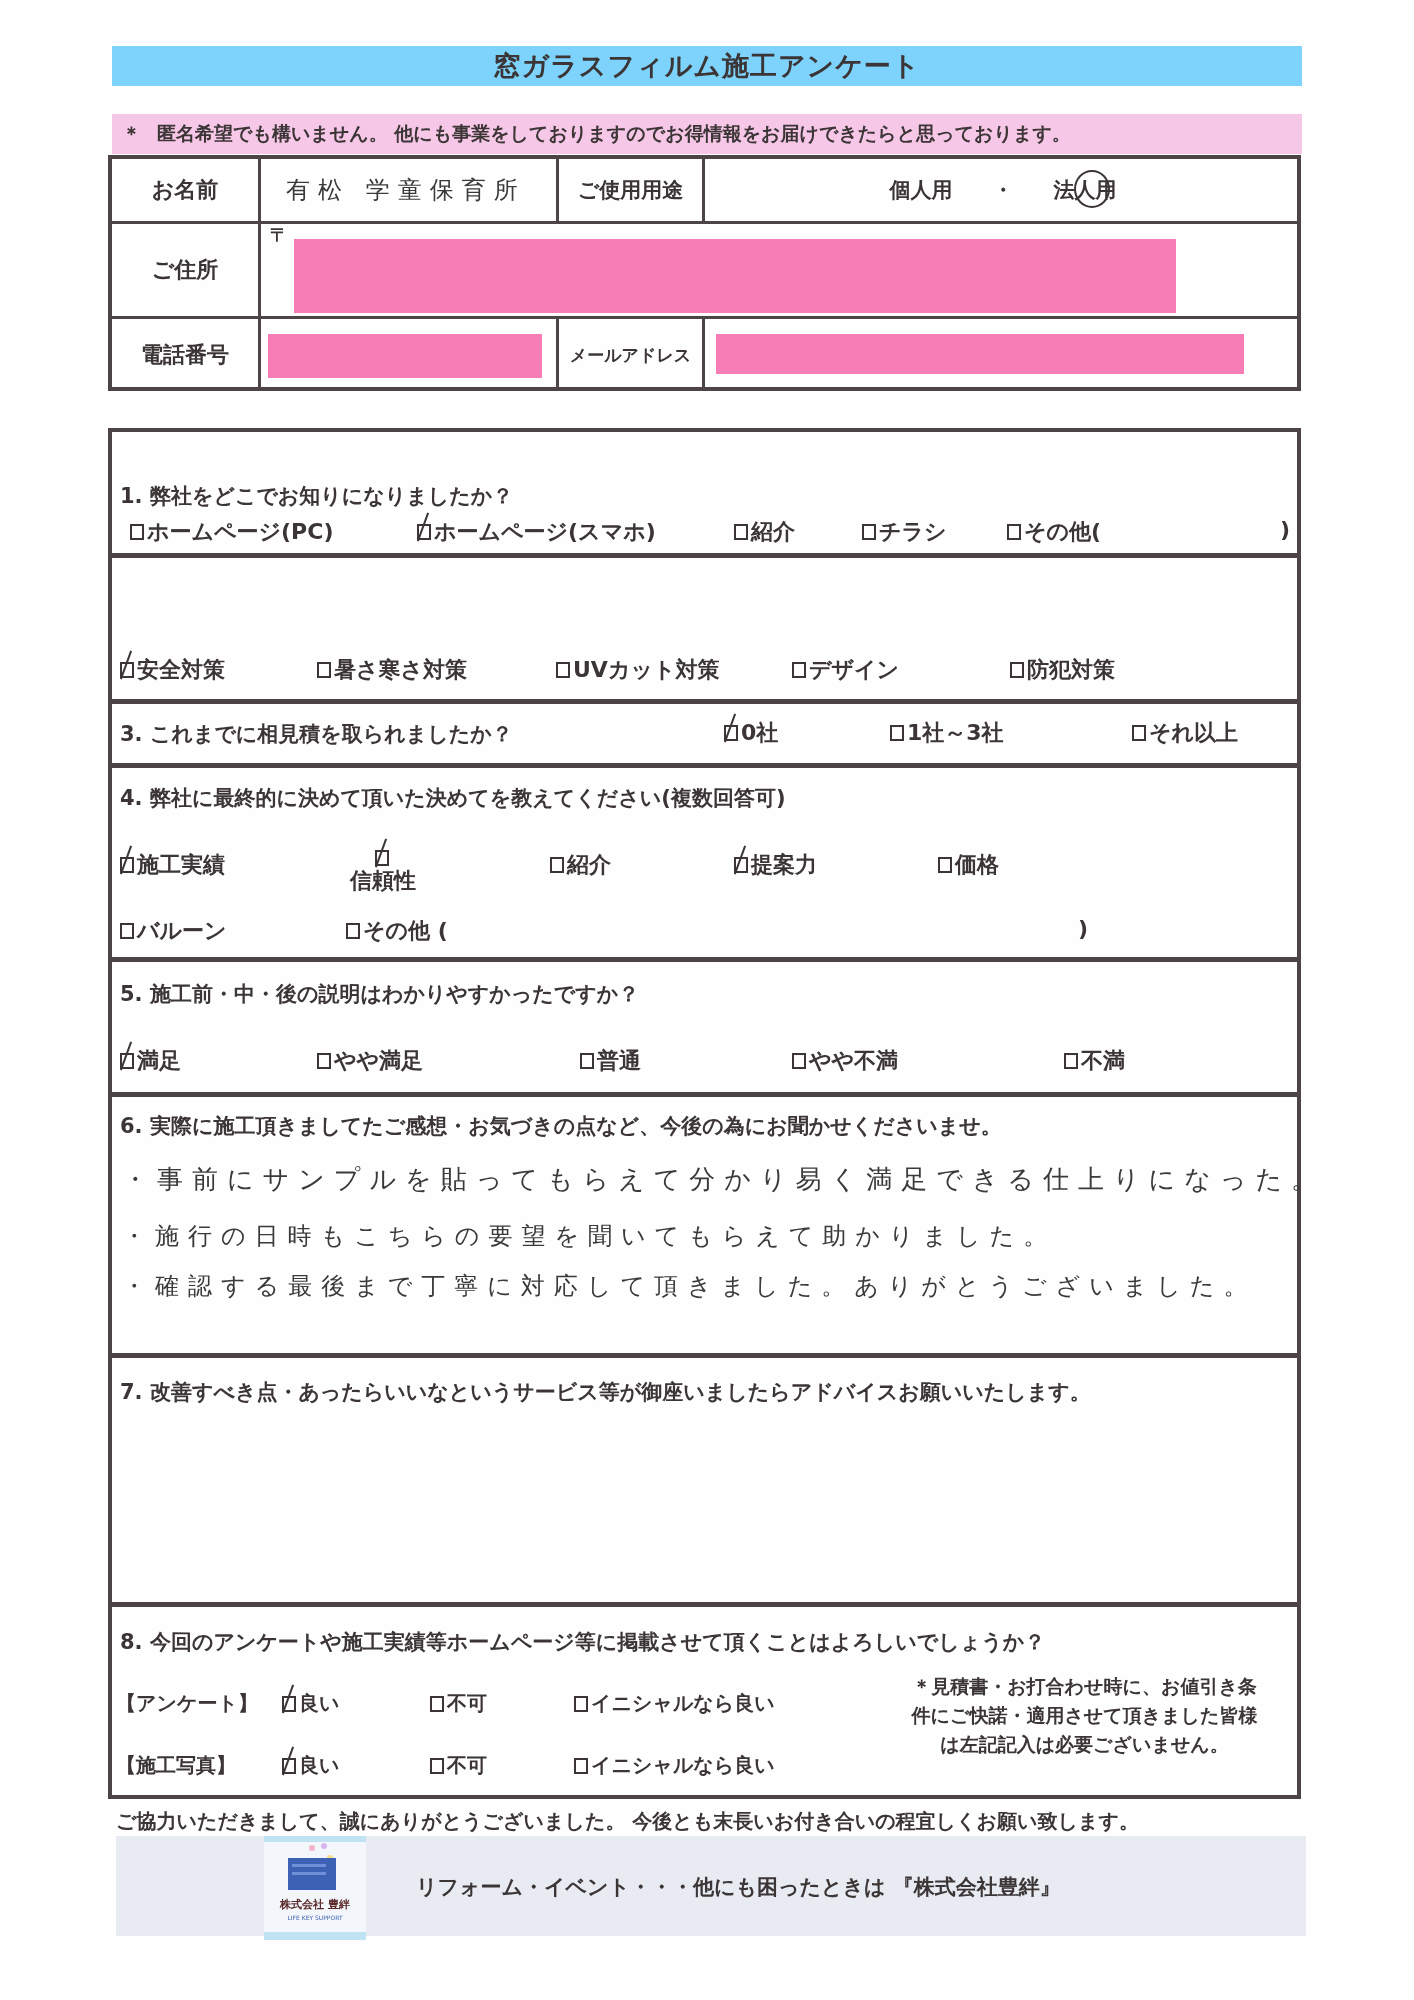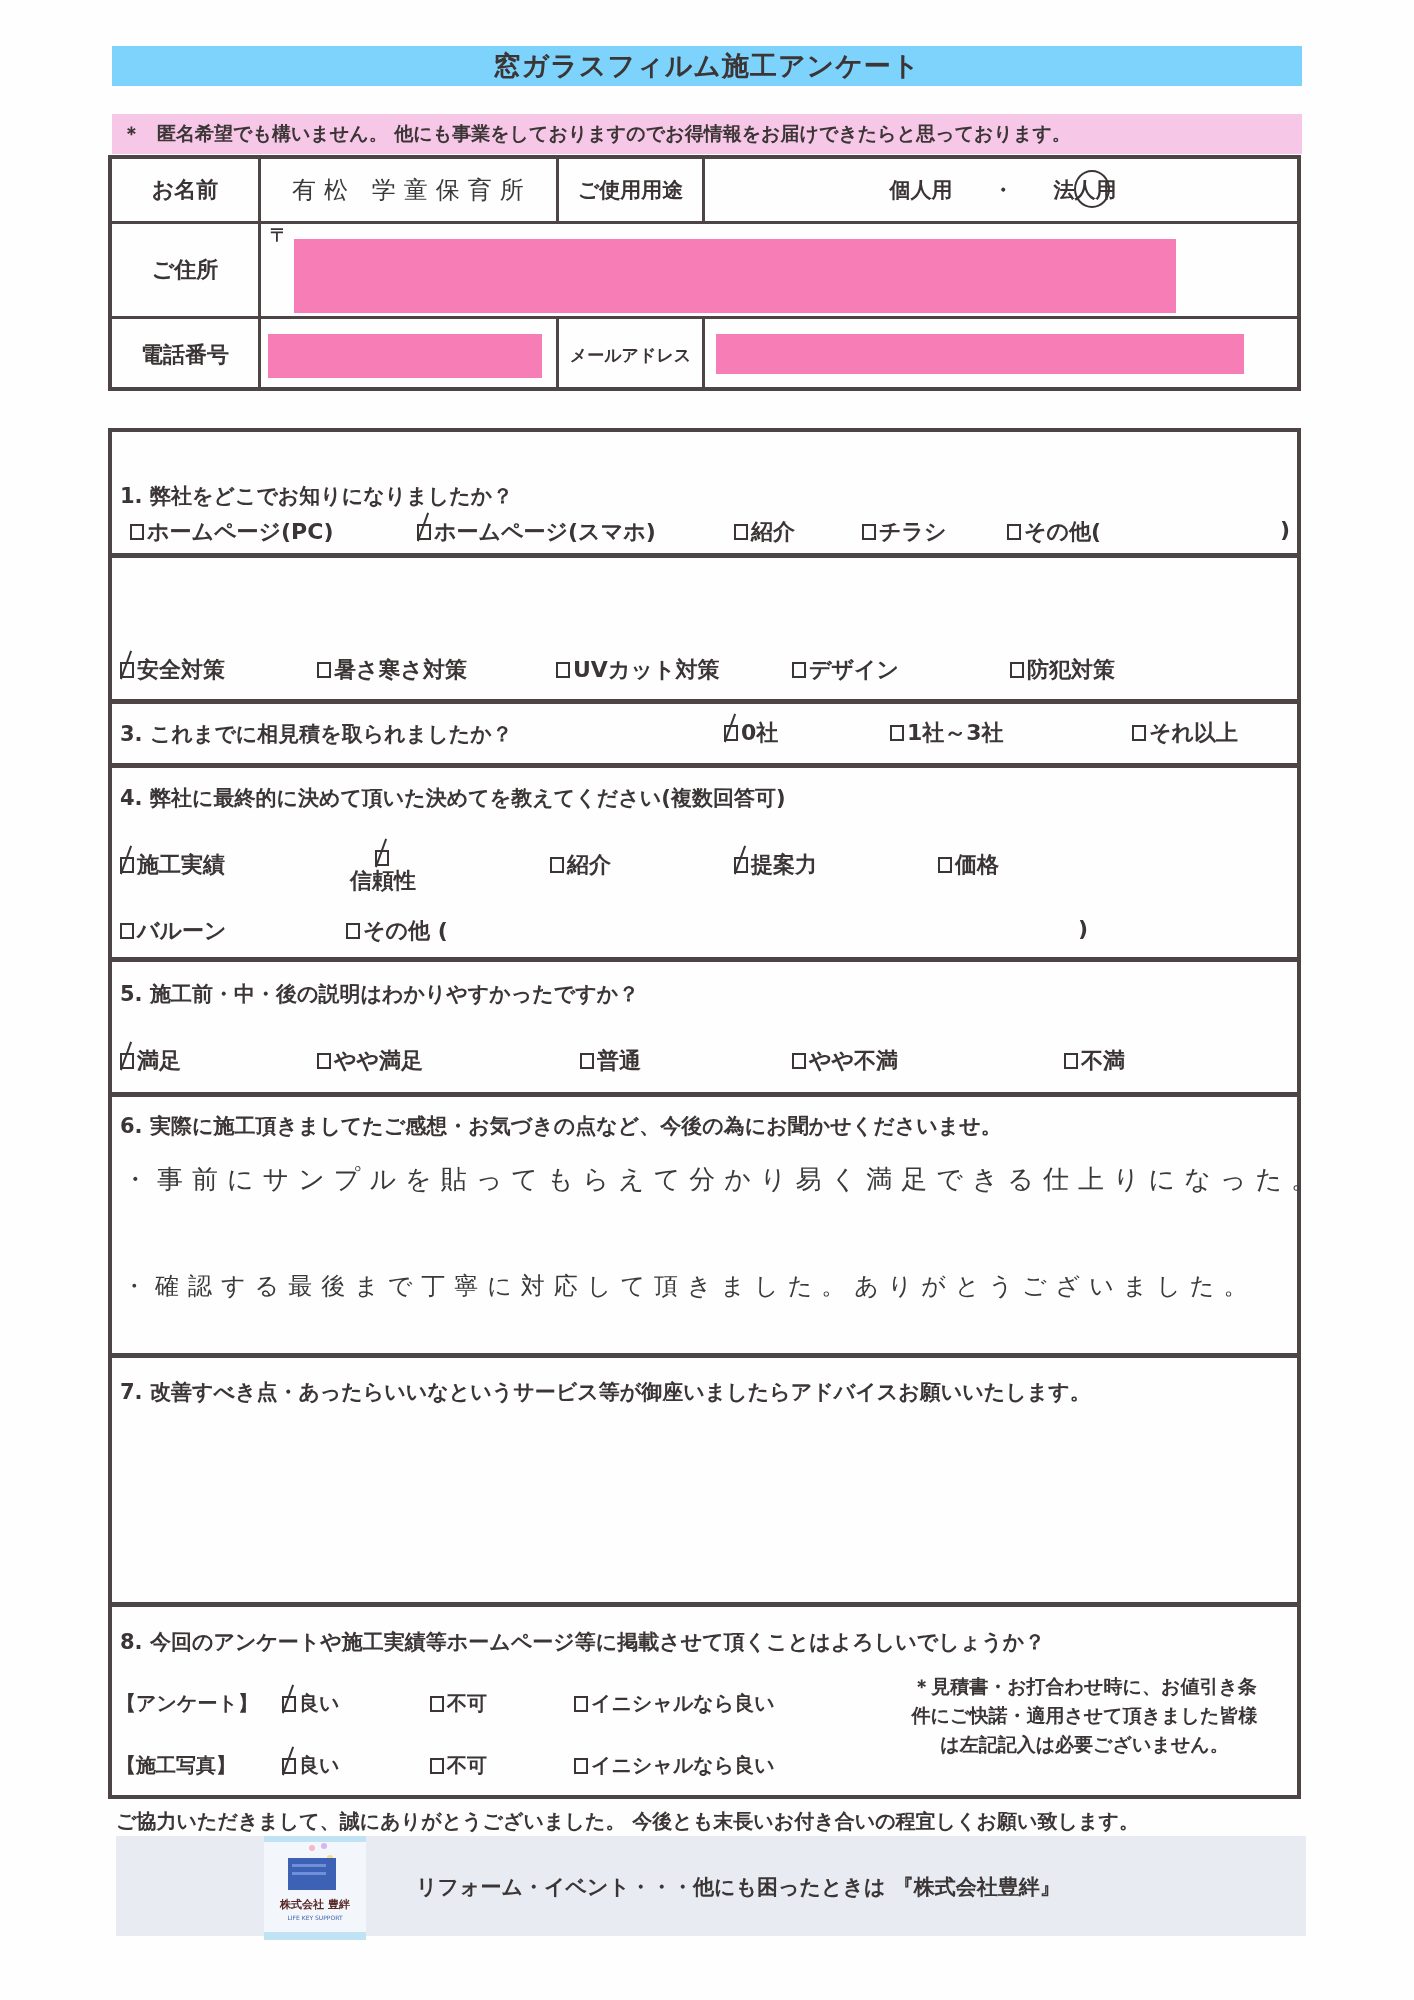--- a/index.html
+++ b/index.html
@@ -55,21 +55,21 @@
 
   <div class="hline" style="left:0;right:0;top:62px;"></div>
   <div class="hline" style="left:0;right:0;top:157px;"></div>
   <div class="vline" style="left:146px;top:0;bottom:0;"></div>
   <div class="vline" style="left:444px;top:0;height:62px;"></div>
   <div class="vline" style="left:590px;top:0;height:62px;"></div>
   <div class="vline" style="left:444px;top:157px;bottom:0;"></div>
   <div class="vline" style="left:590px;top:157px;bottom:0;"></div>
 
   <div class="cell" style="left:0;top:0;width:146px;height:62px;">お名前</div>
-  <div class="cell hand" style="left:150px;top:0;width:294px;height:62px;justify-content:flex-start;padding-left:30px;">有松 学童保育所</div>
+  <div class="cell hand" style="left:144px;top:0;width:294px;height:62px;justify-content:flex-start;padding-left:30px;">有松 学童保育所</div>
   <div class="cell" style="left:447px;top:0;width:143px;height:62px;font-size:21px;">ご使用用途</div>
   <div class="cell" style="left:593px;top:0;width:596px;height:62px;gap:40px;font-size:21px;">
     <span>個人用</span>
     <span>・</span>
     <span style="position:relative;">
       <span>法人用</span>
       <span class="circle" style="left:20px;top:-6px;width:32px;height:34px;"></span>
     </span>
   </div>
 
@@ -201,20 +201,21 @@
     </div>
   <div class="opt" style="left:952px;top:614px;">
       <span class="cb"></span>
       <span>不満</span>
     </div>
 
   <div class="sec-divider" style="top:660px;"></div>
 
   <div class="q-title" style="top:680px;">6. 実際に施工頂きましてたご感想・お気づきの点など、今後の為にお聞かせくださいませ。</div>
   <div class="comment" style="top:730px;">・事前にサンプルを貼ってもらえて分かり易く満足できる仕上りになった。</div>
+  <div class="comment" style="top:788px;font-size:24px;">・施行の日時もこちらの要望を聞いてもらえて助かりました。</div>
   <div class="comment" style="top:838px;font-size:24px;">・確認する最後まで丁寧に対応して頂きました。ありがとうございました。</div>
 
   <div class="sec-divider" style="top:921px;"></div>
 
   <div class="q-title" style="top:946px;">7. 改善すべき点・あったらいいなというサービス等が御座いましたらアドバイスお願いいたします。</div>
   <div style="position:absolute;left:8px;top:990px;right:8px;height:170px;"></div>
 
   <div class="sec-divider" style="top:1170px;"></div>
 
   <div class="q-title" style="top:1196px;">8. 今回のアンケートや施工実績等ホームページ等に掲載させて頂くことはよろしいでしょうか？</div>

